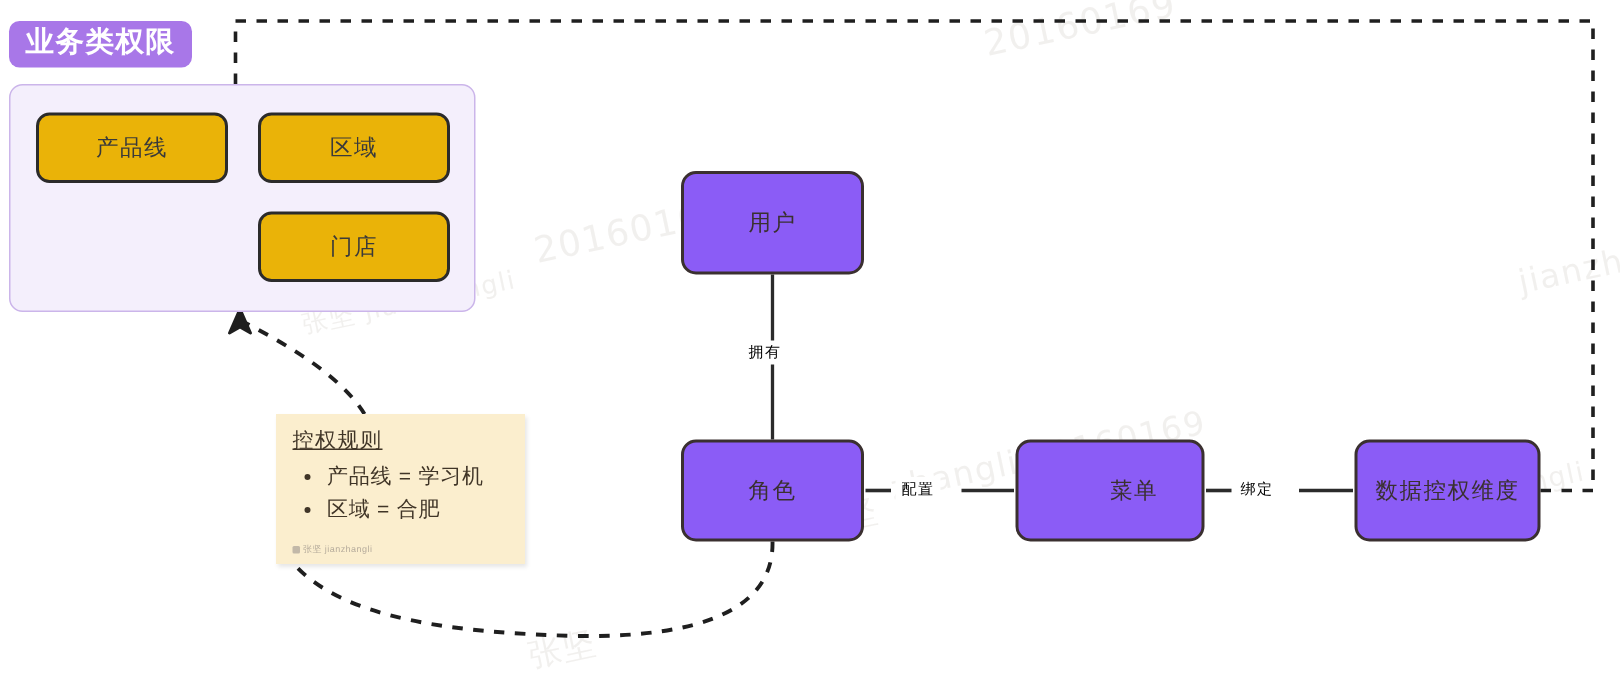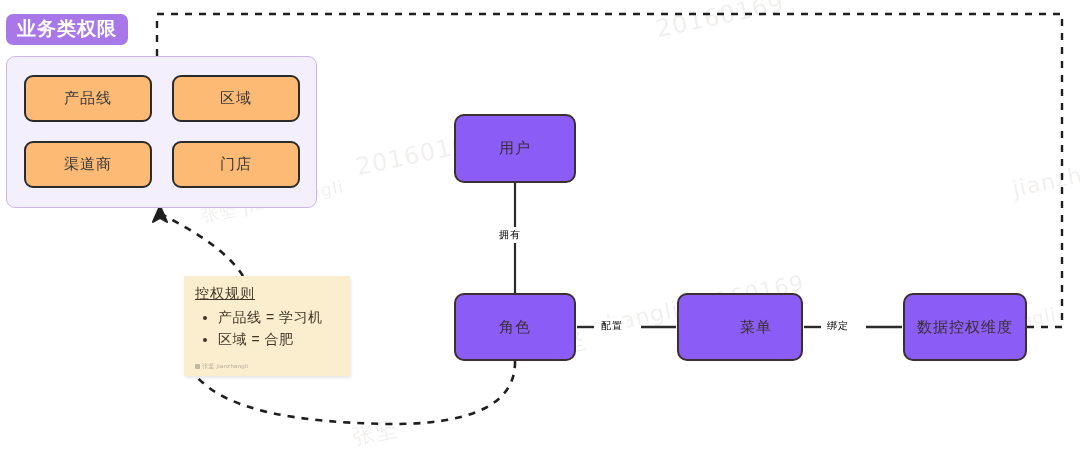--- a/index.html
+++ b/index.html
@@ -45,21 +45,21 @@
     position:absolute;left:6px;top:56px;
     width:311px;height:152px;
     background:#f4effc;
     border:1.5px solid #cbb5ea;
     border-radius:9px;
     box-sizing:border-box;
   }
   .dim-box{
     position:absolute;
     width:128px;height:47px;
-    background:#fdba74;
+    background:#eab308;
     border:2.5px solid #2b2b2b;
     border-radius:9px;
     box-sizing:border-box;
     display:flex;align-items:center;justify-content:center;
     font-size:15px;
     color:#3a3a3a;
     letter-spacing:1px;
   }
 
   
@@ -140,21 +140,20 @@
     <path d="M515,361 C516,405 470,425 386,424 C300,422 228,412 196,376" fill="none" stroke="#1f1f1f" stroke-width="2.6" stroke-dasharray="7 7" stroke-linecap="butt"></path>
     <path d="M243,276 C228,252 196,232 163,215" fill="none" stroke="#1f1f1f" stroke-width="2.6" stroke-dasharray="7 7" stroke-linecap="butt"></path>
     <path d="M160,206 L153,222 L160,218 L167,222 Z" fill="#1f1f1f" stroke="#1f1f1f" stroke-width="2" stroke-linejoin="round"></path>
   </svg>
 
   <div id="biz-badge">业务类权限</div>
 
   <div id="biz-group">
     <div class="dim-box" style="left:17px;top:18px;">产品线</div>
     <div class="dim-box" style="left:165px;top:18px;font-family:Liberation Mono, monospace;">区域</div>
-    <div class="dim-box" style="left:17px;top:84px;">渠道商</div>
     <div class="dim-box" style="left:165px;top:84px;">门店</div>
   </div>
 
   <div class="node" style="left:454px;top:114px;width:122px;height:69px;">用户</div>
   <div class="node" style="left:454px;top:293px;width:122px;height:68px;">角色</div>
   <div class="node" style="left:677px;top:293px;width:126px;height:68px;padding-left:32px;">菜单</div>
   <div class="node" style="left:903px;top:293px;width:124px;height:68px;">数据控权维度</div>
 
   <div class="edge-label" style="left:495px;top:227px;">拥有</div>
   <div class="edge-label" style="left:597px;top:318px;">配置</div>

